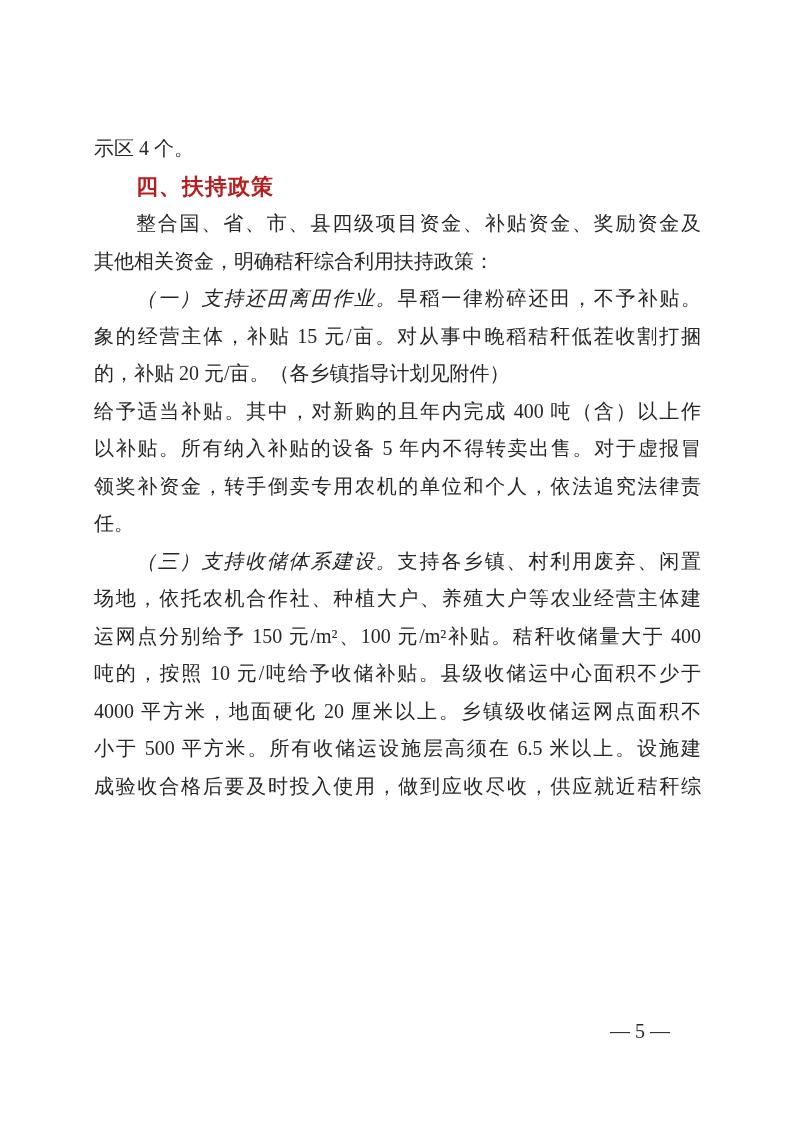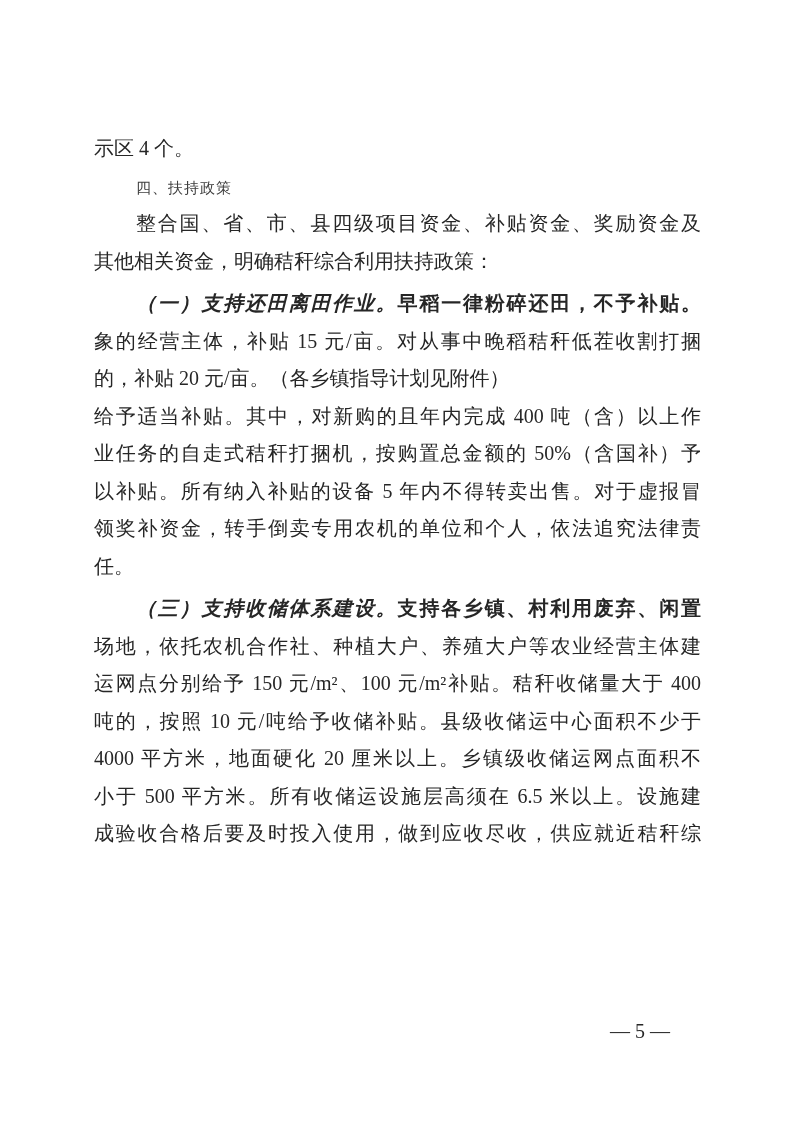--- a/index.html
+++ b/index.html
@@ -29,36 +29,34 @@
     overflow: visible;
   }
   .line.justify {
     text-align: justify;
     text-align-last: justify;
   }
   .line.indent {
     text-indent: 42px;
   }
   .line.space-before {
-    margin-top: 5px;
-    font-weight: bold;
   }
   .seg-body {
     font-family: "Liberation Serif", "DejaVu Serif", serif;
   }
   .seg-kai {
     font-style: italic;
     font-family: "Liberation Serif", "DejaVu Serif", serif;
   }
   .seg-heading {
-    font-weight: normal;
+    font-weight: bold;
     font-style: normal;
     font-family: "Liberation Sans", "DejaVu Sans", sans-serif;
-    color: #404040;
-    font-size: 15px;
+    color: #b91c1c;
+    font-size: 22px;
     letter-spacing: 1px;
   }
   .page-number {
     position: absolute;
     top: 1016px;
     right: 123px;
     font-size: 20px;
     line-height: 30px;
     color: #262626;
     font-family: "Liberation Serif", "DejaVu Serif", serif;
@@ -70,21 +68,20 @@
 <div class="page">
   <div class="doc-lines">
       <div class="line"><span class="seg-body">示区 4 个。</span></div>
       <div class="line indent"><span class="seg-heading">四、扶持政策</span></div>
       <div class="line indent justify"><span class="seg-body">整合国、省、市、县四级项目资金、补贴资金、奖励资金及</span></div>
       <div class="line"><span class="seg-body">其他相关资金，明确秸秆综合利用扶持政策：</span></div>
       <div class="line indent justify space-before"><span class="seg-kai">（一）支持还田离田作业。</span><span class="seg-body">早稻一律粉碎还田，不予补贴。</span></div>
       <div class="line justify"><span class="seg-body">象的经营主体，补贴 15 元/亩。对从事中晚稻秸秆低茬收割打捆</span></div>
       <div class="line"><span class="seg-body">的，补贴 20 元/亩。（各乡镇指导计划见附件）</span></div>
       <div class="line justify"><span class="seg-body">给予适当补贴。其中，对新购的且年内完成 400 吨（含）以上作</span></div>
-      <div class="line justify"><span class="seg-body">业任务的自走式秸秆打捆机，按购置总金额的 50%（含国补）予</span></div>
       <div class="line justify"><span class="seg-body">以补贴。所有纳入补贴的设备 5 年内不得转卖出售。对于虚报冒</span></div>
       <div class="line justify"><span class="seg-body">领奖补资金，转手倒卖专用农机的单位和个人，依法追究法律责</span></div>
       <div class="line"><span class="seg-body">任。</span></div>
       <div class="line indent justify space-before"><span class="seg-kai">（三）支持收储体系建设。</span><span class="seg-body">支持各乡镇、村利用废弃、闲置</span></div>
       <div class="line justify"><span class="seg-body">场地，依托农机合作社、种植大户、养殖大户等农业经营主体建</span></div>
       <div class="line justify"><span class="seg-body">运网点分别给予 150 元/m²、100 元/m²补贴。秸秆收储量大于 400</span></div>
       <div class="line justify"><span class="seg-body">吨的，按照 10 元/吨给予收储补贴。县级收储运中心面积不少于</span></div>
       <div class="line justify"><span class="seg-body">4000 平方米，地面硬化 20 厘米以上。乡镇级收储运网点面积不</span></div>
       <div class="line justify"><span class="seg-body">小于 500 平方米。所有收储运设施层高须在 6.5 米以上。设施建</span></div>
       <div class="line justify"><span class="seg-body">成验收合格后要及时投入使用，做到应收尽收，供应就近秸秆综</span></div>

